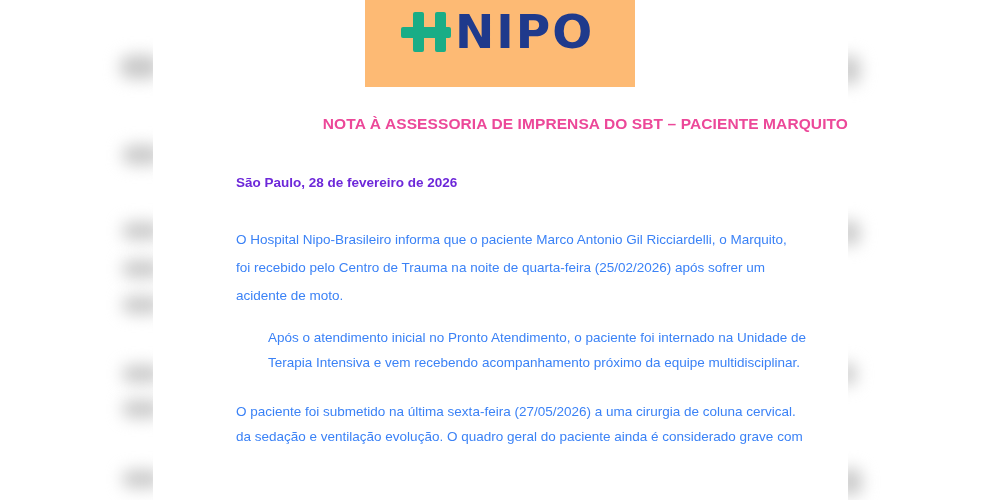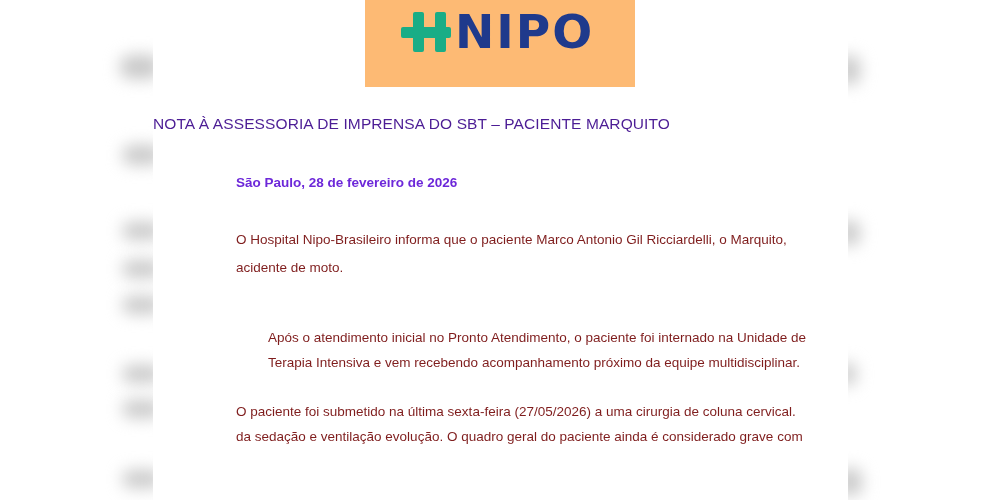--- a/index.html
+++ b/index.html
@@ -24,27 +24,27 @@
       display: flex; align-items: center;
     }
     .logo-plus { position: relative; width: 50px; height: 40px; margin-right: 4px; }
     .logo-plus .bar { position: absolute; background: #19ad86; border-radius: 2px; }
     .logo-word {
       font-family: "DejaVu Sans", sans-serif; font-weight: bold;
       font-size: 47px; color: #1f3a8c; letter-spacing: 2px; line-height: 44px;
     }
     .doc-title {
       position: absolute; left: 0; width: 695px; top: 115px;
-      text-align: left; font-weight: normal; font-size: 15.5px; color: #4c1d95; letter-spacing: 0.1px;
+      text-align: right; font-weight: bold; font-size: 15.5px; color: #ec4899; letter-spacing: 0.1px;
     }
     .doc-date {
       position: absolute; left: 83px; top: 175px; font-weight: bold; font-size: 13.5px; color: #6d28d9;
     }
     .para {
-      position: absolute; left: 83px; width: 560px; font-size: 13.5px; color: #7f1d1d;
+      position: absolute; left: 83px; width: 560px; font-size: 13.5px; color: #3b82f6;
     }
     .para .line { display: block; height: 25px; line-height: 25px; white-space: nowrap; }
     .p1 { top: 226px; }
     .p1 .line { height: 28px; line-height: 28px; }
     .p2 { top: 325px; margin-left: 32px; }
     .p3 { top: 399px; }
   </style>
 </head>
 <body>
 
@@ -75,20 +75,21 @@
       </div>
       <span class="logo-word">NIPO</span>
     </div>
   </div>
 
   <div class="doc-title">NOTA À ASSESSORIA DE IMPRENSA DO SBT – PACIENTE MARQUITO</div>
   <div class="doc-date">São Paulo, 28 de fevereiro de 2026</div>
 
   <div class="para p1">
     <span class="line">O Hospital Nipo-Brasileiro informa que o paciente Marco Antonio Gil Ricciardelli, o Marquito,</span>
+    <span class="line">foi recebido pelo Centro de Trauma na noite de quarta-feira (25/02/2026) após sofrer um</span>
     <span class="line">acidente de moto.</span>
   </div>
 
   <div class="para p2">
     <span class="line">Após o atendimento inicial no Pronto Atendimento, o paciente foi internado na Unidade de</span>
     <span class="line">Terapia Intensiva e vem recebendo acompanhamento próximo da equipe multidisciplinar.</span>
   </div>
 
   <div class="para p3">
     <span class="line">O paciente foi submetido na última sexta-feira (27/05/2026) a uma cirurgia de coluna cervical.</span>

